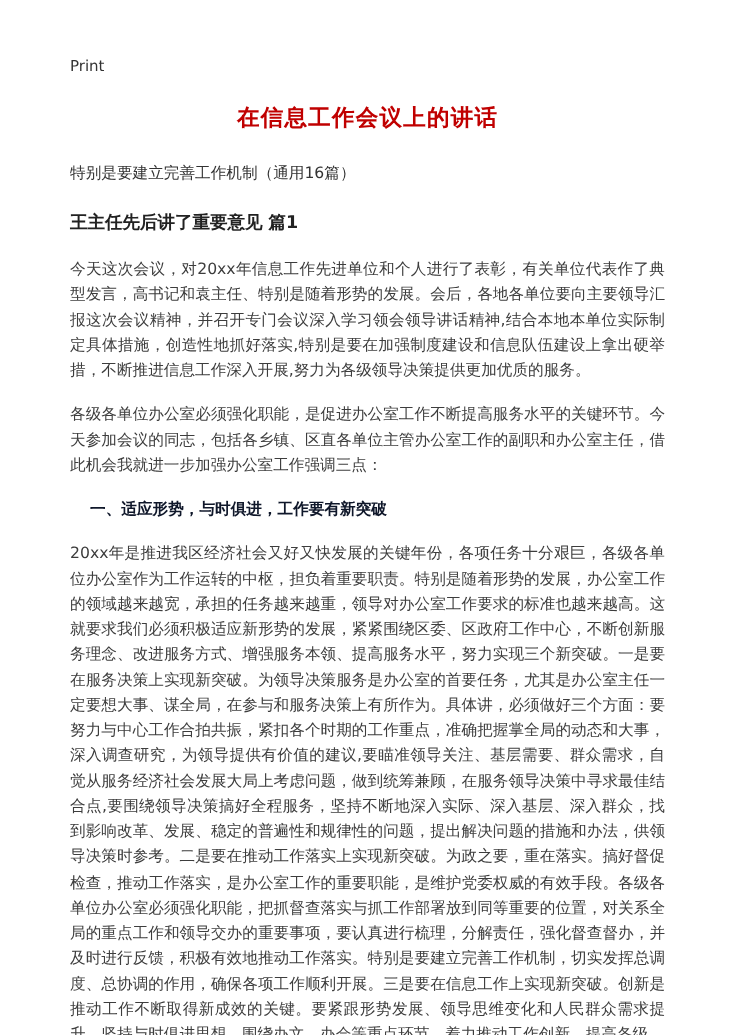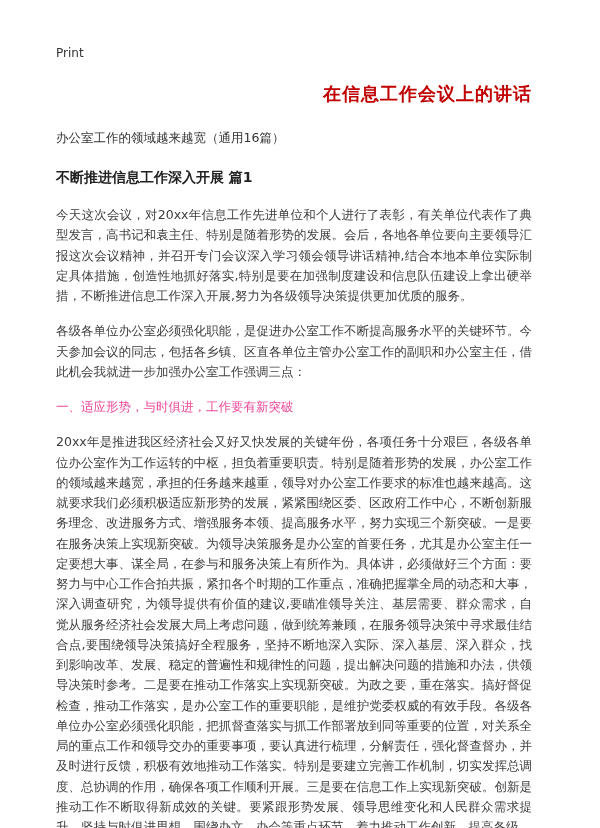--- a/index.html
+++ b/index.html
@@ -23,21 +23,21 @@
     }
     .print-label {
       font-size: 12px;
       color: #333333;
       margin: 0 0 22px 0;
     }
     .doc-title {
       font-size: 18px;
       font-weight: bold;
       color: #c00000;
-      text-align: right;
+      text-align: center;
       margin: 0 0 24px 0;
       letter-spacing: 1px;
     }
     .doc-subtitle {
       font-size: 12.5px;
       color: #333333;
       margin: 0 0 22px 0;
     }
     .section-heading {
       font-size: 14px;
@@ -48,36 +48,37 @@
     p.body-para {
       font-size: 12.5px;
       line-height: 1.62;
       color: #3d3d3d;
       text-align: justify;
       margin: 0 0 15px 0;
     }
     p.sub-head {
       font-size: 12.5px;
       line-height: 1.62;
-      color: #ec4899;
-      margin: 0 0 15px 0;
+      color: #0f172a;
+      margin: 0 0 15px 16px;
+      font-weight: bold;
     }
   </style>
 </head>
 <body>
 
 <div class="page">
 
   <div class="print-label">Print</div>
 
   <h1 class="doc-title">在信息工作会议上的讲话</h1>
 
-  <div class="doc-subtitle">办公室工作的领域越来越宽（通用16篇）</div>
+  <div class="doc-subtitle">特别是要建立完善工作机制（通用16篇）</div>
 
-  <h2 class="section-heading">不断推进信息工作深入开展 篇1</h2>
+  <h2 class="section-heading">王主任先后讲了重要意见 篇1</h2>
 
   <p class="body-para">今天这次会议，对20xx年信息工作先进单位和个人进行了表彰，有关单位代表作了典型发言，高书记和袁主任、特别是随着形势的发展。会后，各地各单位要向主要领导汇报这次会议精神，并召开专门会议深入学习领会领导讲话精神,结合本地本单位实际制定具体措施，创造性地抓好落实,特别是要在加强制度建设和信息队伍建设上拿出硬举措，不断推进信息工作深入开展,努力为各级领导决策提供更加优质的服务。</p>
 
   <p class="body-para">各级各单位办公室必须强化职能，是促进办公室工作不断提高服务水平的关键环节。今天参加会议的同志，包括各乡镇、区直各单位主管办公室工作的副职和办公室主任，借此机会我就进一步加强办公室工作强调三点：</p>
 
   <p class="sub-head">一、适应形势，与时俱进，工作要有新突破</p>
 
   <p class="body-para">20xx年是推进我区经济社会又好又快发展的关键年份，各项任务十分艰巨，各级各单位办公室作为工作运转的中枢，担负着重要职责。特别是随着形势的发展，办公室工作的领域越来越宽，承担的任务越来越重，领导对办公室工作要求的标准也越来越高。这就要求我们必须积极适应新形势的发展，紧紧围绕区委、区政府工作中心，不断创新服务理念、改进服务方式、增强服务本领、提高服务水平，努力实现三个新突破。一是要在服务决策上实现新突破。为领导决策服务是办公室的首要任务，尤其是办公室主任一定要想大事、谋全局，在参与和服务决策上有所作为。具体讲，必须做好三个方面：要努力与中心工作合拍共振，紧扣各个时期的工作重点，准确把握掌全局的动态和大事，深入调查研究，为领导提供有价值的建议,要瞄准领导关注、基层需要、群众需求，自觉从服务经济社会发展大局上考虑问题，做到统筹兼顾，在服务领导决策中寻求最佳结合点,要围绕领导决策搞好全程服务，坚持不断地深入实际、深入基层、深入群众，找到影响改革、发展、稳定的普遍性和规律性的问题，提出解决问题的措施和办法，供领导决策时参考。二是要在推动工作落实上实现新突破。为政之要，重在落实。搞好督促检查，推动工作落实，是办公室工作的重要职能，是维护党委权威的有效手段。各级各单位办公室必须强化职能，把抓督查落实与抓工作部署放到同等重要的位置，对关系全局的重点工作和领导交办的重要事项，要认真进行梳理，分解责任，强化督查督办，并及时进行反馈，积极有效地推动工作落实。特别是要建立完善工作机制，切实发挥总调度、总协调的作用，确保各项工作顺利开展。三是要在信息工作上实现新突破。创新是推动工作不断取得新成效的关键。要紧跟形势发展、领导思维变化和人民群众需求提升，坚持与时俱进思想，围绕办文、办会等重点环节，着力推动工作创新，提高各级</p>
 
 </div>

